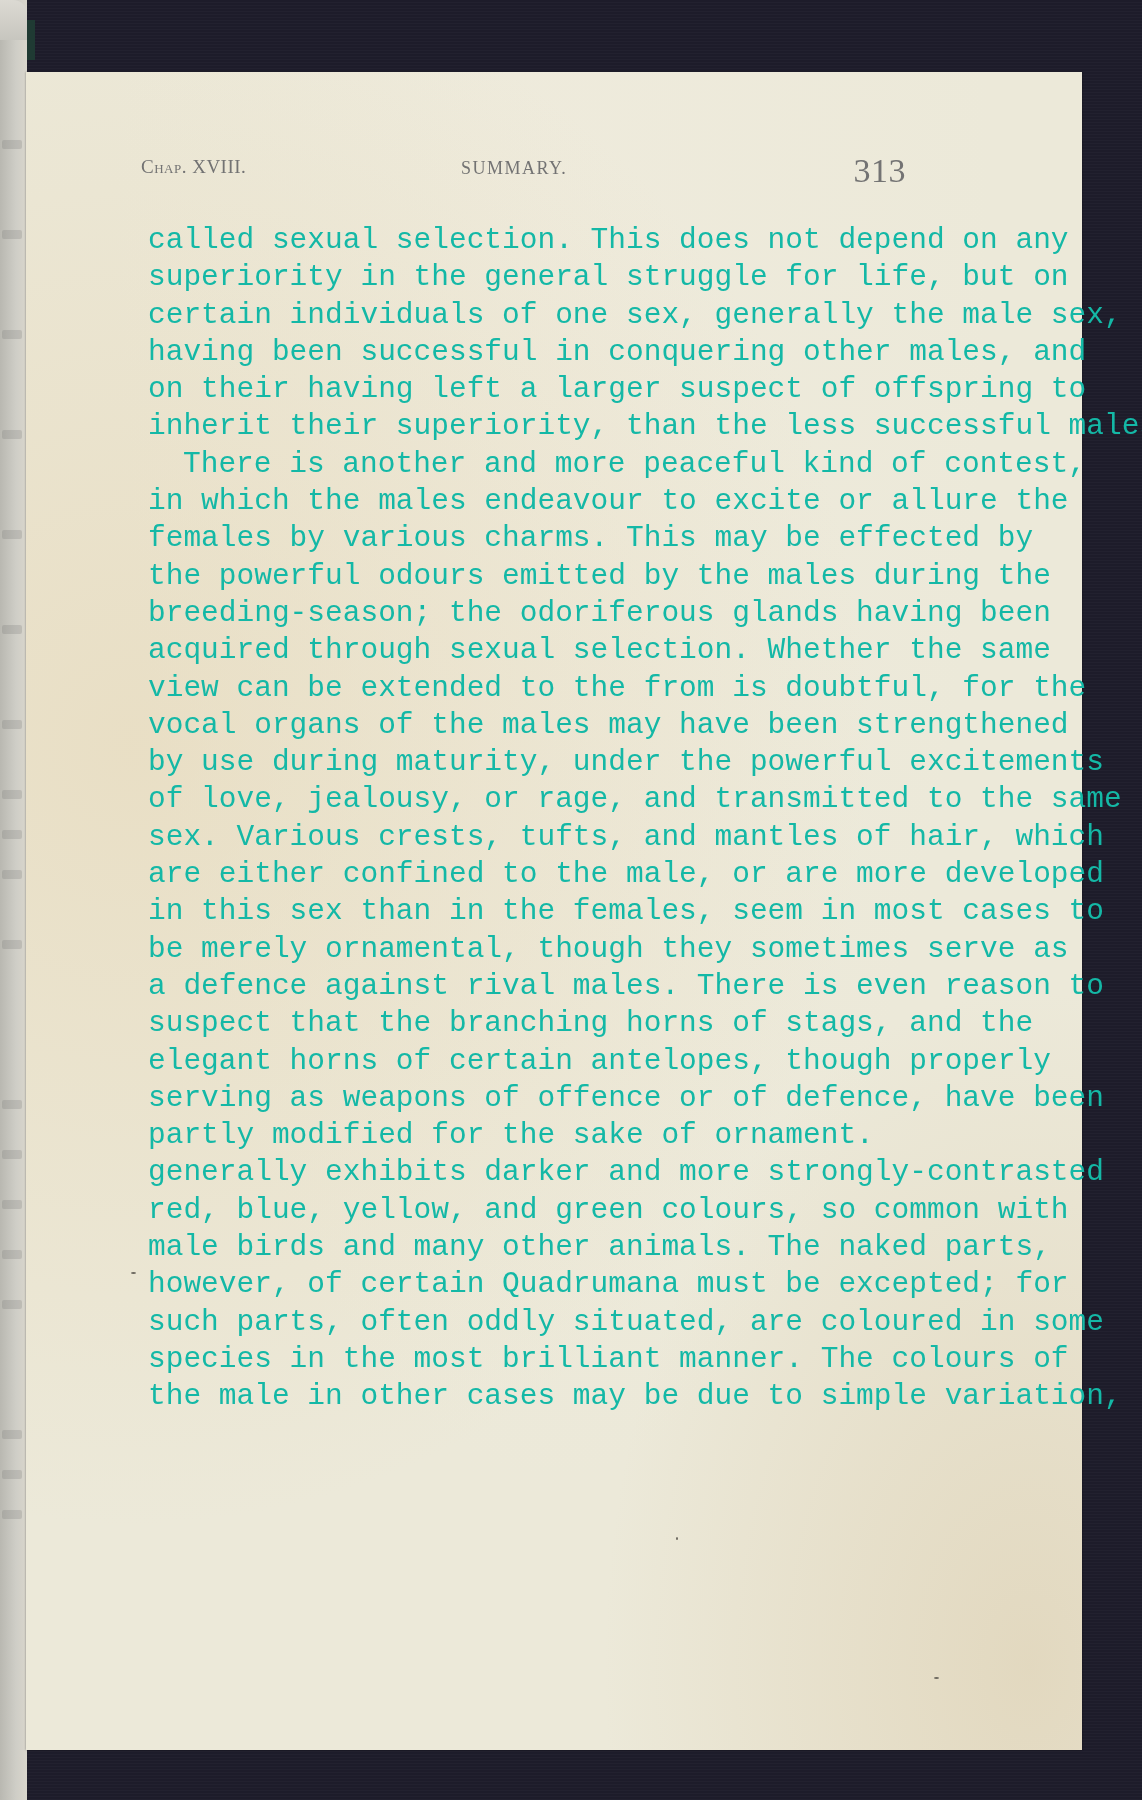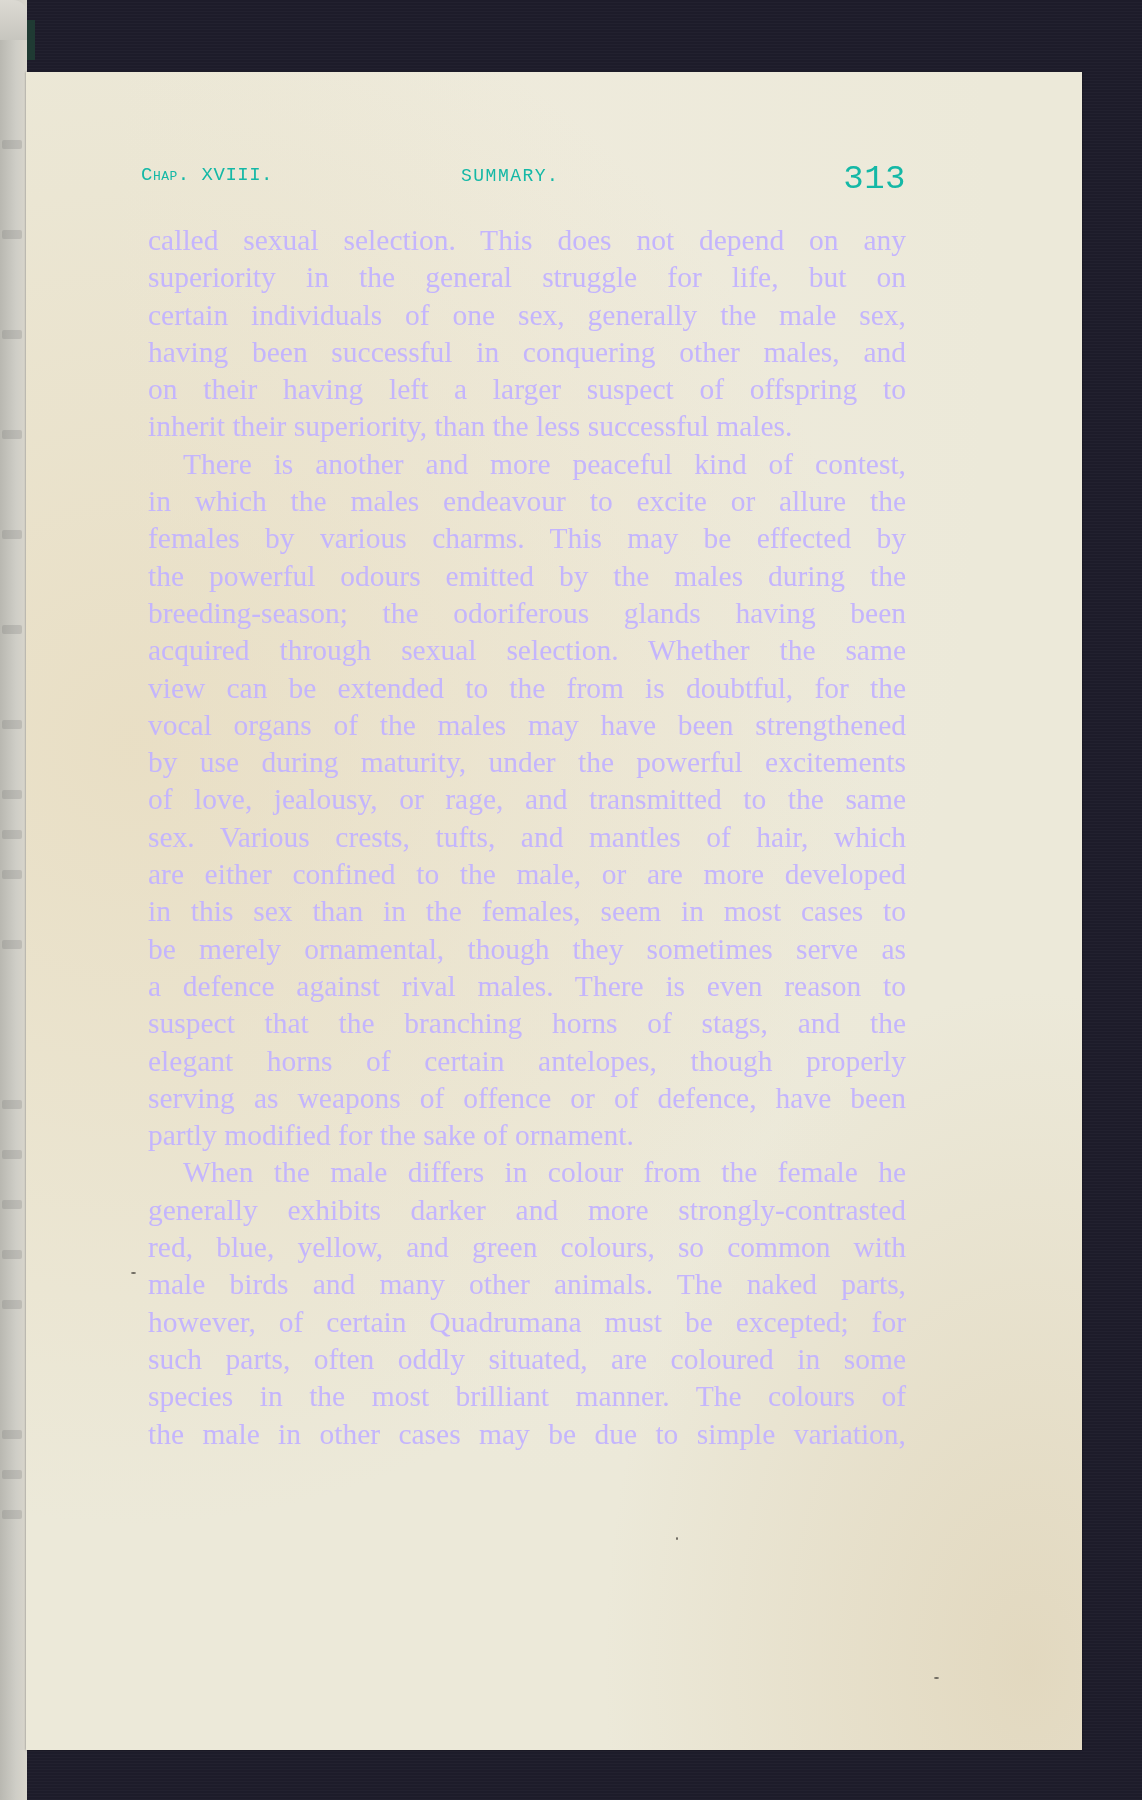--- a/index.html
+++ b/index.html
@@ -28,38 +28,38 @@
     .page {
       position: absolute; left: 26px; top: 72px; width: 1056px; height: 1678px;
       background: #ece9d9;
       background-image:
         radial-gradient(ellipse at 10% 40%, rgba(230,214,180,0.55), rgba(0,0,0,0) 55%),
         radial-gradient(ellipse at 95% 95%, rgba(214,196,160,0.45), rgba(0,0,0,0) 30%),
         radial-gradient(ellipse at 50% 10%, rgba(240,236,222,0.6), rgba(0,0,0,0) 60%);
       box-shadow: 0 0 2px rgba(0,0,0,0.4);
     }
     .running-head {
-      position: absolute; left: 141px; top: 160px; width: 765px; height: 30px;
-      font-family: Liberation Mono, monospace;
-      color: #14b8a6;
+      position: absolute; left: 141px; top: 152px; width: 765px; height: 30px;
+      font-family: Liberation Serif, serif;
+      color: #737373;
     }
     .rh-chapter {
       position: absolute; left: 0; top: 4px; font-size: 19px; letter-spacing: 0.5px;
       font-variant: small-caps;
     }
     .rh-title {
       position: absolute; left: 320px; top: 6px; font-size: 18px; letter-spacing: 1.5px;
     }
     .rh-page {
       position: absolute; right: 0; top: 0; font-size: 34px; letter-spacing: 0.5px;
     }
     .body-text {
       position: absolute; left: 148px; top: 222px; width: 758px;
-      font-family: Liberation Serif, serif;
-      font-size: 29.5px; line-height: 37.3px; color: #c4b5fd;
+      font-family: Liberation Mono, monospace;
+      font-size: 29.5px; line-height: 37.3px; color: #14b8a6;
     }
     .line {
       display: block; height: 37.3px; white-space: nowrap;
       text-align: justify; text-align-last: justify;
     }
     .line.last { text-align-last: left; }
     .line.indent { padding-left: 35px; }
     .speck { position: absolute; background: #6b675e; border-radius: 50%; }
   </style>
 </head>
@@ -125,21 +125,20 @@
     <span class="line" style="display: block;">are either confined to the male, or are more developed</span>
     <span class="line" style="display: block;">in this sex than in the females, seem in most cases to</span>
     <span class="line" style="display: block;">be merely ornamental, though they sometimes serve as</span>
     <span class="line" style="display: block;">a defence against rival males.  There is even reason to</span>
     <span class="line" style="display: block;">suspect that the branching horns of stags, and the</span>
     <span class="line" style="display: block;">elegant horns of certain antelopes, though properly</span>
     <span class="line" style="display: block;">serving as weapons of offence or of defence, have been</span>
     <span class="line last" style="display: block;">partly modified for the sake of ornament.</span>
   </div>
   <div>
-    <span class="line indent" style="display: block;">When the male differs in colour from the female he</span>
     <span class="line" style="display: block;">generally exhibits darker and more strongly-contrasted</span>
     <span class="line" style="display: block;">red, blue, yellow, and green colours, so common with</span>
     <span class="line" style="display: block;">male birds and many other animals.  The naked parts,</span>
     <span class="line" style="display: block;">however, of certain Quadrumana must be excepted; for</span>
     <span class="line" style="display: block;">such parts, often oddly situated, are coloured in some</span>
     <span class="line" style="display: block;">species in the most brilliant manner.  The colours of</span>
     <span class="line" style="display: block;">the male in other cases may be due to simple variation,</span>
   </div>
 </div>
 

